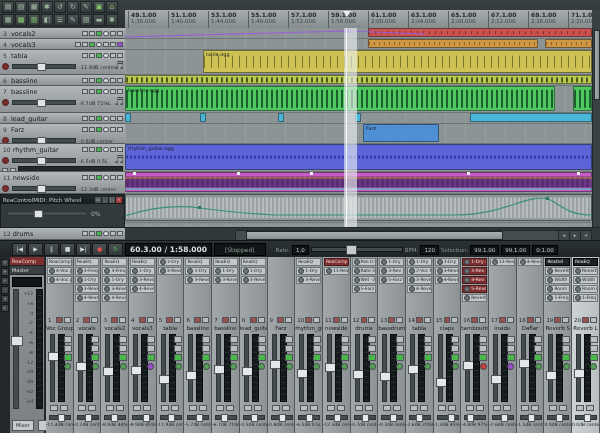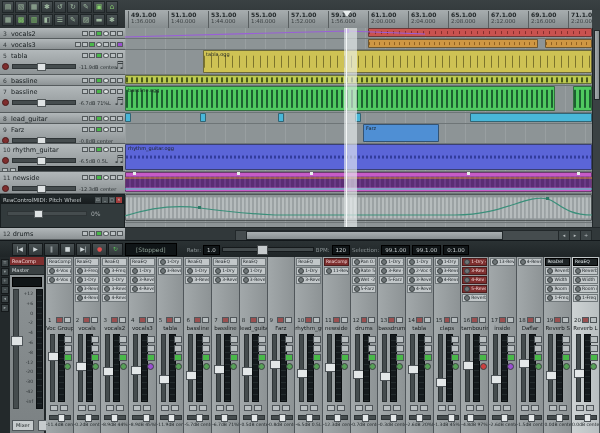--- a/index.html
+++ b/index.html
@@ -519,20 +519,21 @@
     <div style="display:flex;align-items:center;gap:2px;height:17px;padding-left:12px;">
       <div id="tbuttons" style="display:flex;gap:1px;">
           <div class="pbtn ">|◀</div>
           <div class="pbtn ">▶</div>
           <div class="pbtn ">‖</div>
           <div class="pbtn ">■</div>
           <div class="pbtn ">▶|</div>
           <div class="pbtn rec">●</div>
           <div class="pbtn rep">↻</div>
         </div>
+      <div id="tdisp">60.3.00 / 1:58.000</div>
       <div id="tstatus">[Stopped]</div>
       <span class="tlabel" style="margin-left:8px;">Rate:</span>
       <div class="tfield">1.0</div>
       <div id="rateslider">
           <div id="ratecap"></div>
         </div>
       <span class="tlabel">BPM:</span>
       <div class="tfield">120</div>
       <span class="tlabel">Selection:</span>
       <div class="tfield">99.1.00</div>

